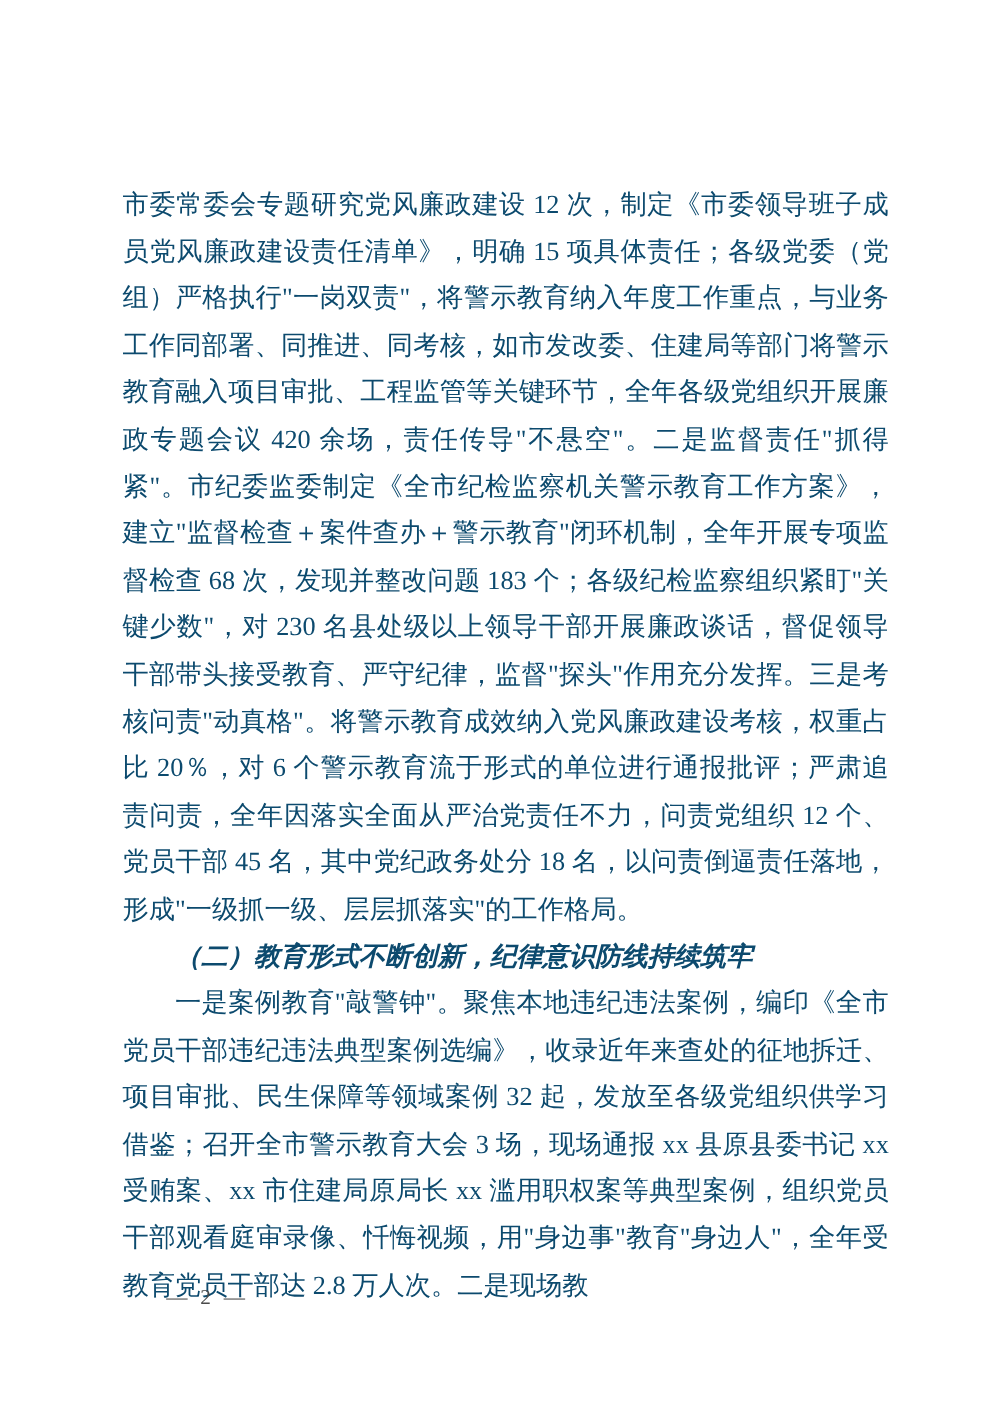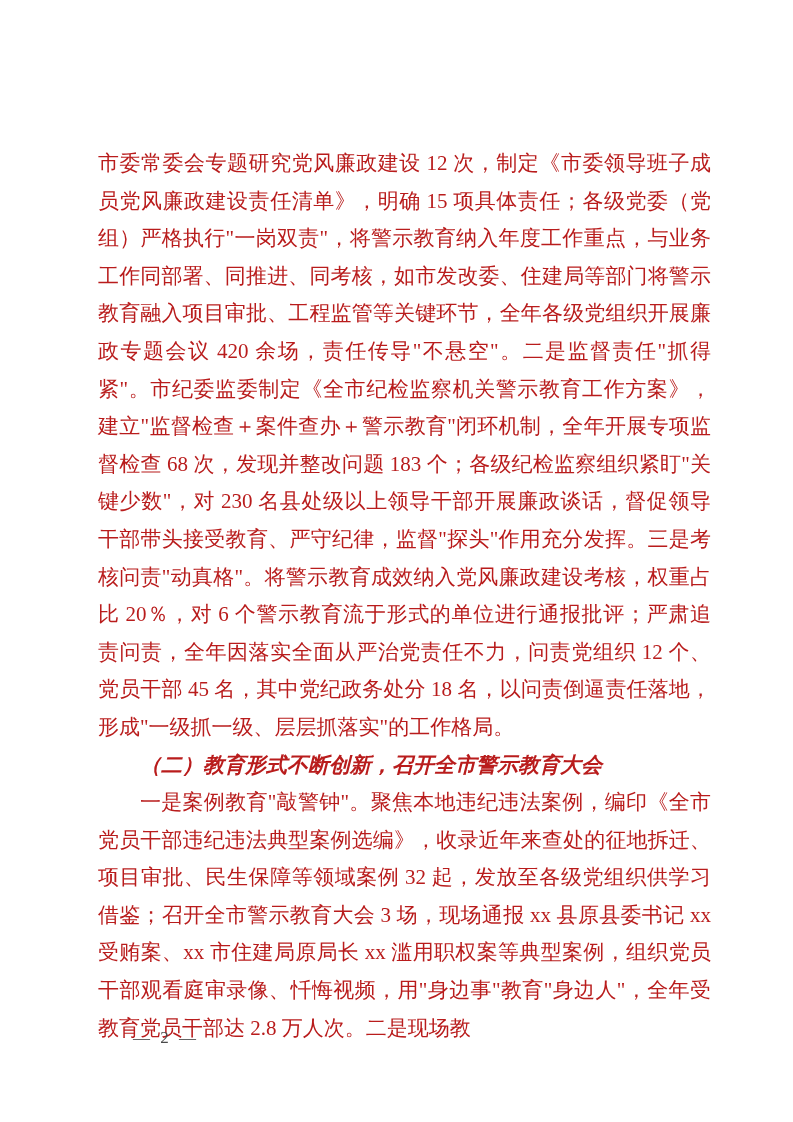--- a/index.html
+++ b/index.html
@@ -13,21 +13,21 @@
     font-family: "Liberation Serif", "DejaVu Serif", serif;
   }
   .content {
     position: absolute;
     left: 98px;
     top: 145px;
     width: 613px;
     font-size: 21px;
     line-height: 37.6px;
     text-align: justify;
-    color: #b91c1c;
+    color: #0c4a6e;
     font-family: Liberation Serif, serif;
   }
   .para { text-indent: 0; }
   .para-indent { text-indent: 2em; }
   .section-heading {
     font-weight: bold;
     font-style: italic;
     text-indent: 2em;
     text-align: left;
   }
@@ -39,19 +39,19 @@
     color: #4a4a4a;
     letter-spacing: 3px;
   }
 </style>
 </head>
 <body>
 
 <div class="page">
   <div class="content">
     <p class="para">市委常委会专题研究党风廉政建设 12 次，制定《市委领导班子成员党风廉政建设责任清单》，明确 15 项具体责任；各级党委（党组）严格执行"一岗双责"，将警示教育纳入年度工作重点，与业务工作同部署、同推进、同考核，如市发改委、住建局等部门将警示教育融入项目审批、工程监管等关键环节，全年各级党组织开展廉政专题会议 420 余场，责任传导"不悬空"。二是监督责任"抓得紧"。市纪委监委制定《全市纪检监察机关警示教育工作方案》，建立"监督检查＋案件查办＋警示教育"闭环机制，全年开展专项监督检查 68 次，发现并整改问题 183 个；各级纪检监察组织紧盯"关键少数"，对 230 名县处级以上领导干部开展廉政谈话，督促领导干部带头接受教育、严守纪律，监督"探头"作用充分发挥。三是考核问责"动真格"。将警示教育成效纳入党风廉政建设考核，权重占比 20％，对 6 个警示教育流于形式的单位进行通报批评；严肃追责问责，全年因落实全面从严治党责任不力，问责党组织 12 个、党员干部 45 名，其中党纪政务处分 18 名，以问责倒逼责任落地，形成"一级抓一级、层层抓落实"的工作格局。</p>
-    <p class="section-heading">（二）教育形式不断创新，召开全市警示教育大会</p>
+    <p class="section-heading">（二）教育形式不断创新，纪律意识防线持续筑牢</p>
     <p class="para-indent">一是案例教育"敲警钟"。聚焦本地违纪违法案例，编印《全市党员干部违纪违法典型案例选编》，收录近年来查处的征地拆迁、项目审批、民生保障等领域案例 32 起，发放至各级党组织供学习借鉴；召开全市警示教育大会 3 场，现场通报 xx 县原县委书记 xx 受贿案、xx 市住建局原局长 xx 滥用职权案等典型案例，组织党员干部观看庭审录像、忏悔视频，用"身边事"教育"身边人"，全年受教育党员干部达 2.8 万人次。二是现场教</p>
   </div>
   <div class="footer">
     <span>— 2 —</span>
   </div>
 </div>
 
 </body></html>

